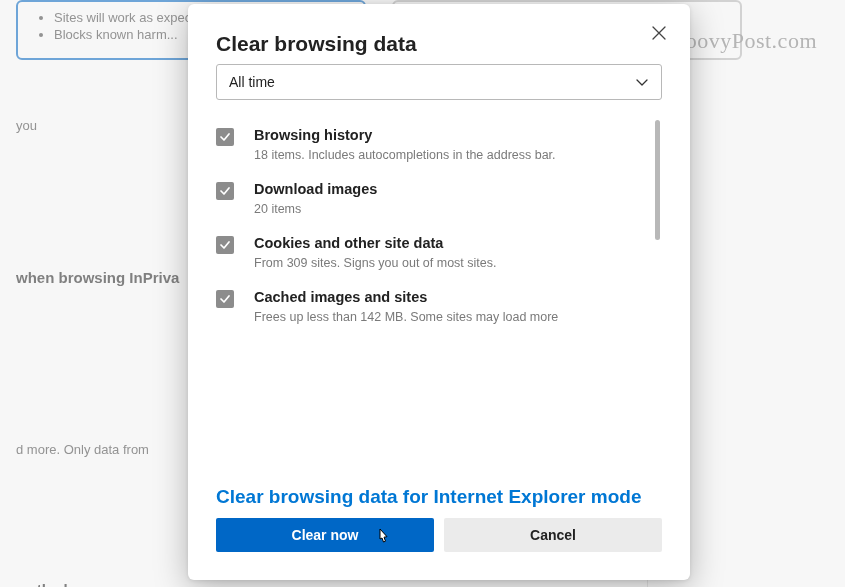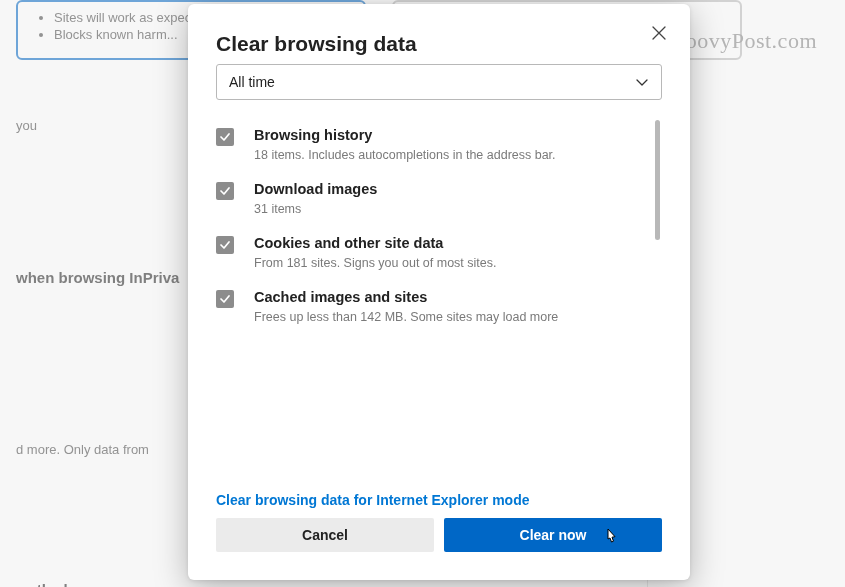--- a/index.html
+++ b/index.html
@@ -92,21 +92,21 @@
     .item .txt .t { font-size: 14.5px; font-weight: 600; color: #222; line-height: 1.35; }
     .item .txt .d { font-size: 12.5px; color: #7a7a7a; margin-top: 1px; line-height: 1.4; }
     .scrollbar {
       position: absolute; right: 2px; top: 2px;
       width: 5px; height: 120px;
       background: #b8b8b8; border-radius: 3px;
     }
 
     .ie-link {
       margin-top: 6px;
-      font-size: 14px; font-weight: 600;
+      font-size: 19px; font-weight: 600;
       color: #0077d4; cursor: pointer;
     }
     .btn-row { display: flex; gap: 10px; margin-top: 10px; }
     .btn {
       flex: 1; height: 34px;
       display: flex; align-items: center; justify-content: center;
       font-size: 14px; font-weight: 600;
       border: none; cursor: pointer;
       border-radius: 2px;
       position: relative;
@@ -183,33 +183,33 @@
       </div>
 
       <div class="item">
         <div class="chk">
           <svg width="12" height="12" viewBox="0 0 12 12">
               <path d="M2 6 L5 9 L10 3" stroke="#fff" stroke-width="1.7" fill="none" stroke-linecap="round" stroke-linejoin="round"></path>
             </svg>
         </div>
         <div class="txt">
           <div class="t">Download images</div>
-          <div class="d">31 items</div>
+          <div class="d">20 items</div>
         </div>
       </div>
 
       <div class="item">
         <div class="chk">
           <svg width="12" height="12" viewBox="0 0 12 12">
               <path d="M2 6 L5 9 L10 3" stroke="#fff" stroke-width="1.7" fill="none" stroke-linecap="round" stroke-linejoin="round"></path>
             </svg>
         </div>
         <div class="txt">
           <div class="t">Cookies and other site data</div>
-          <div class="d">From 181 sites. Signs you out of most sites.</div>
+          <div class="d">From 309 sites. Signs you out of most sites.</div>
         </div>
       </div>
 
       <div class="item">
         <div class="chk">
           <svg width="12" height="12" viewBox="0 0 12 12">
               <path d="M2 6 L5 9 L10 3" stroke="#fff" stroke-width="1.7" fill="none" stroke-linecap="round" stroke-linejoin="round"></path>
             </svg>
         </div>
         <div class="txt">
@@ -217,25 +217,25 @@
           <div class="d">Frees up less than 142 MB. Some sites may load more</div>
         </div>
       </div>
     </div>
     <div class="scrollbar"></div>
   </div>
 
   <div class="ie-link">Clear browsing data for Internet Explorer mode</div>
 
   <div class="btn-row">
-    <button class="btn secondary">
-      <span>Cancel</span>
-    </button>
     <button class="btn primary">
       <span>Clear now</span>
       <span class="cursor" style="left:158px;top:9px">
         <svg width="18" height="22" viewBox="0 0 18 22">
           <path d="M6 2 v10 l2 -1 l1.5 4 l2 -0.8 l-1.5 -4 l3 -0.5 z" fill="#fff" stroke="#000" stroke-width="1"></path>
         </svg>
       </span>
     </button>
+    <button class="btn secondary">
+      <span>Cancel</span>
+    </button>
   </div>
 </div>
 
 </body></html>

